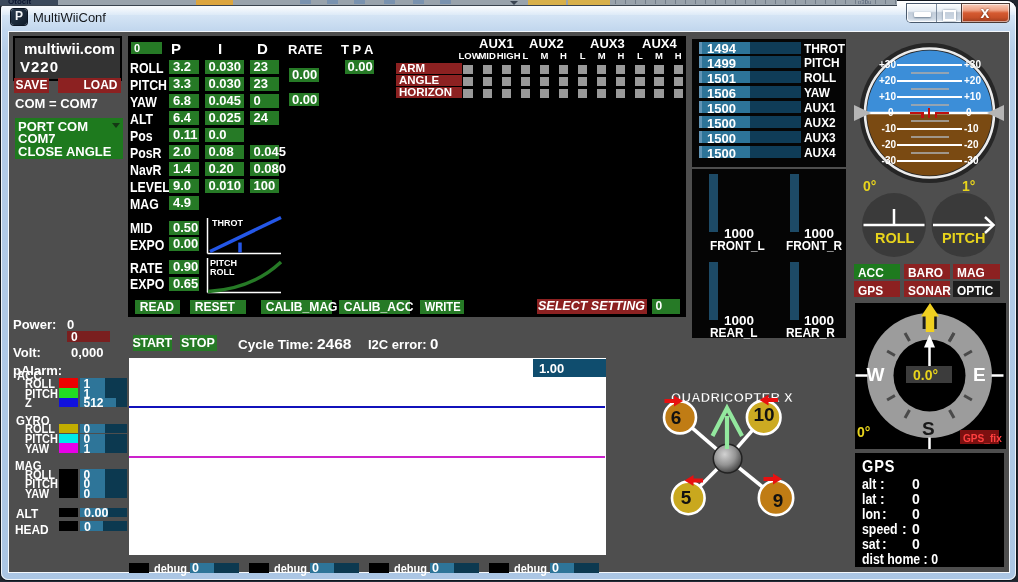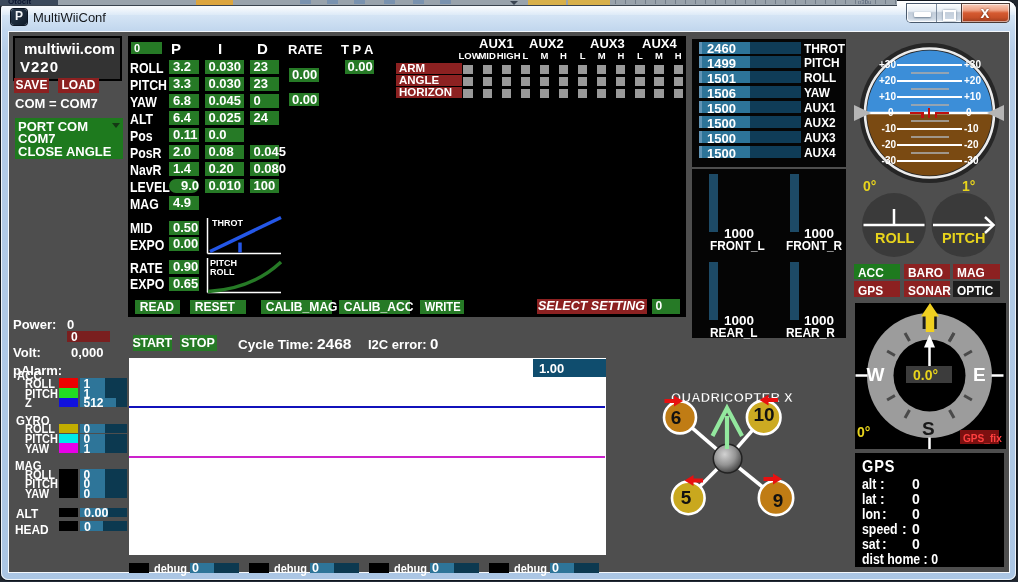--- a/index.html
+++ b/index.html
@@ -73,21 +73,21 @@
 <div class="a" style="left:11px;top:9px;width:16px;height:16px;border-radius:3px;
 background:linear-gradient(135deg,#2a3b4e,#0e1b2a);box-shadow:0 0 0 1px #0a1422;"></div>
 <div class="a" style="left:11px;top:9px;width:16px;height:16px;color:#f2f5f8;font-size:12px;font-weight:bold;text-align:center;line-height:15px;">P</div>
 <div class="a" style="left:33px;top:10px;font-size:13px;color:#15181c;">MultiWiiConf</div>
 <div class="a" style="left:9px;top:32px;width:1000px;height:540px;background:#4e4e4e;box-shadow:0 0 0 1px #f4f8fc;"></div>
 <div class="a" style="left:0;top:580.5px;width:1018px;height:1.5px;background:#232b37;"></div>
 <div class="a" style="left:13px;top:36px;width:109px;height:45px;background:#333;border:2px solid #000;box-sizing:border-box;"></div>
 <div class="a wt" style="left:24px;top:40px;font-size:15px;">multiwii.com</div>
 <div class="a wt" style="left:20px;top:58px;font-size:15px;letter-spacing:1px;">V220</div>
 <div class="a rbox" style="left:14px;top:78px;width:35px;height:15px;font-size:12px;text-align:center;line-height:15px;">SAVE</div>
-<div class="a rbox" style="left:58px;top:78px;width:41px;height:15px;font-size:12px;text-align:center;line-height:15px;">LOAD</div>
+<div class="a rbox" style="left:58px;top:78px;width:41px;height:15px;font-size:12px;text-align:center;line-height:15px;padding-left:22px;">LOAD</div>
 <div class="a wt" style="left:15px;top:96px;font-size:13px;">COM = COM7</div>
 <div class="a" style="left:15px;top:118px;width:108px;height:41px;background:#1e7a1e;"></div>
 <div class="a wt" style="left:18px;top:119px;font-size:13px;">PORT COM</div>
 <div class="a" style="left:112px;top:123px;width:0;height:0;border-left:4px solid transparent;border-right:4px solid transparent;border-top:5px solid #143814;"></div>
 <div class="a wt" style="left:18px;top:131px;font-size:13px;">COM7</div>
 <div class="a wt" style="left:18px;top:144px;font-size:13px;">CLOSE ANGLE</div>
 <div class="a wt" style="left:13px;top:317px;font-size:13px;">Power:</div>
 <div class="a wt" style="left:67px;top:317px;font-size:13px;">0</div>
 <div class="a wt" style="left:13px;top:331px;font-size:13px;margin-top:32px;">pAlarm:</div>
 <div class="a" style="left:67px;top:331px;width:43px;height:11px;background:#7a1f1f;"></div>
@@ -186,21 +186,21 @@
 <div class="a gbox" style="left:169px;top:145px;width:30px;height:14px;font-size:13px;line-height:14px;padding-left:4px;box-sizing:border-box;">2.0</div>
 <div class="a gbox" style="left:204.5px;top:145px;width:39px;height:14px;font-size:13px;line-height:14px;padding-left:4px;box-sizing:border-box;">0.08</div>
 <div class="a" style="left:249.5px;top:145px;width:29px;height:14px;background:#267a26;"></div>
 <div class="a wt" style="left:253.5px;top:145px;font-size:13px;line-height:14px;white-space:nowrap;">0.045</div>
 <div class="a cl" style="left:130px;top:162px;font-size:14px;">NavR</div>
 <div class="a gbox" style="left:169px;top:162px;width:30px;height:14px;font-size:13px;line-height:14px;padding-left:4px;box-sizing:border-box;">1.4</div>
 <div class="a gbox" style="left:204.5px;top:162px;width:39px;height:14px;font-size:13px;line-height:14px;padding-left:4px;box-sizing:border-box;">0.20</div>
 <div class="a" style="left:249.5px;top:162px;width:29px;height:14px;background:#267a26;"></div>
 <div class="a wt" style="left:253.5px;top:162px;font-size:13px;line-height:14px;white-space:nowrap;">0.080</div>
 <div class="a cl" style="left:130px;top:179px;font-size:14px;">LEVEL</div>
-<div class="a gbox" style="left:169px;top:179px;width:30px;height:14px;font-size:13px;line-height:14px;padding-left:12px;box-sizing:border-box;border-radius:7px;">9.0</div>
+<div class="a gbox" style="left:169px;top:179px;width:30px;height:14px;font-size:13px;line-height:14px;padding-left:4px;box-sizing:border-box;">9.0</div>
 <div class="a gbox" style="left:204.5px;top:179px;width:39px;height:14px;font-size:13px;line-height:14px;padding-left:4px;box-sizing:border-box;">0.010</div>
 <div class="a" style="left:249.5px;top:179px;width:29px;height:14px;background:#267a26;"></div>
 <div class="a wt" style="left:253.5px;top:179px;font-size:13px;line-height:14px;white-space:nowrap;">100</div>
 <div class="a cl" style="left:130px;top:196px;font-size:14px;">MAG</div>
 <div class="a gbox" style="left:169px;top:196px;width:30px;height:14px;font-size:13px;line-height:14px;padding-left:4px;box-sizing:border-box;">4.9</div>
 <div class="a gbox" style="left:289px;top:68px;width:30px;height:14px;font-size:13px;line-height:14px;padding-left:3px;box-sizing:border-box;">0.00</div>
 <div class="a gbox" style="left:289px;top:93px;width:30px;height:13px;font-size:13px;line-height:13px;padding-left:3px;box-sizing:border-box;">0.00</div>
 <div class="a gbox" style="left:344.5px;top:60px;width:29px;height:14px;font-size:13px;line-height:14px;padding-left:3px;box-sizing:border-box;">0.00</div>
 <div class="a cl" style="left:130px;top:220px;font-size:14px;">MID</div>
 <div class="a gbox" style="left:169px;top:220.5px;width:30px;height:14px;font-size:13px;line-height:14px;padding-left:4px;box-sizing:border-box;">0.50</div>
@@ -281,21 +281,21 @@
 <div class="a" style="left:578.0px;top:88.8px;width:9.3px;height:9px;background:#999;"></div>
 <div class="a" style="left:597.1px;top:88.8px;width:9.3px;height:9px;background:#999;"></div>
 <div class="a" style="left:616.2px;top:88.8px;width:9.3px;height:9px;background:#999;"></div>
 <div class="a" style="left:635.3px;top:88.8px;width:9.3px;height:9px;background:#999;"></div>
 <div class="a" style="left:654.4px;top:88.8px;width:9.3px;height:9px;background:#999;"></div>
 <div class="a" style="left:673.5px;top:88.8px;width:9.3px;height:9px;background:#999;"></div>
 <div class="a" style="left:692px;top:38.5px;width:154px;height:128px;background:#050505;"></div>
 <div class="a" style="left:699px;top:41.5px;width:101.5px;height:12px;background:#0f3c57;"></div>
 <div class="a" style="left:699px;top:41.5px;width:50.5px;height:12px;background:#2d7499;"></div>
 <div class="a" style="left:699px;top:41.5px;width:3px;height:12px;background:#5f93b5;"></div>
-<div class="a wt" style="left:707px;top:41.0px;font-size:13px;">2460</div>
+<div class="a wt" style="left:707px;top:41.0px;font-size:13px;">1494</div>
 <div class="a cl" style="left:803.5px;top:40.5px;font-size:13.5px;">THROT</div>
 <div class="a" style="left:699px;top:56.43px;width:101.5px;height:12px;background:#0f3c57;"></div>
 <div class="a" style="left:699px;top:56.43px;width:50.5px;height:12px;background:#2d7499;"></div>
 <div class="a" style="left:699px;top:56.43px;width:3px;height:12px;background:#5f93b5;"></div>
 <div class="a wt" style="left:707px;top:55.93px;font-size:13px;">1499</div>
 <div class="a cl" style="left:803.5px;top:55.43px;font-size:13.5px;">PITCH</div>
 <div class="a" style="left:699px;top:71.36px;width:101.5px;height:12px;background:#0f3c57;"></div>
 <div class="a" style="left:699px;top:71.36px;width:50.5px;height:12px;background:#2d7499;"></div>
 <div class="a" style="left:699px;top:71.36px;width:3px;height:12px;background:#5f93b5;"></div>
 <div class="a wt" style="left:707px;top:70.86px;font-size:13px;">1501</div>

